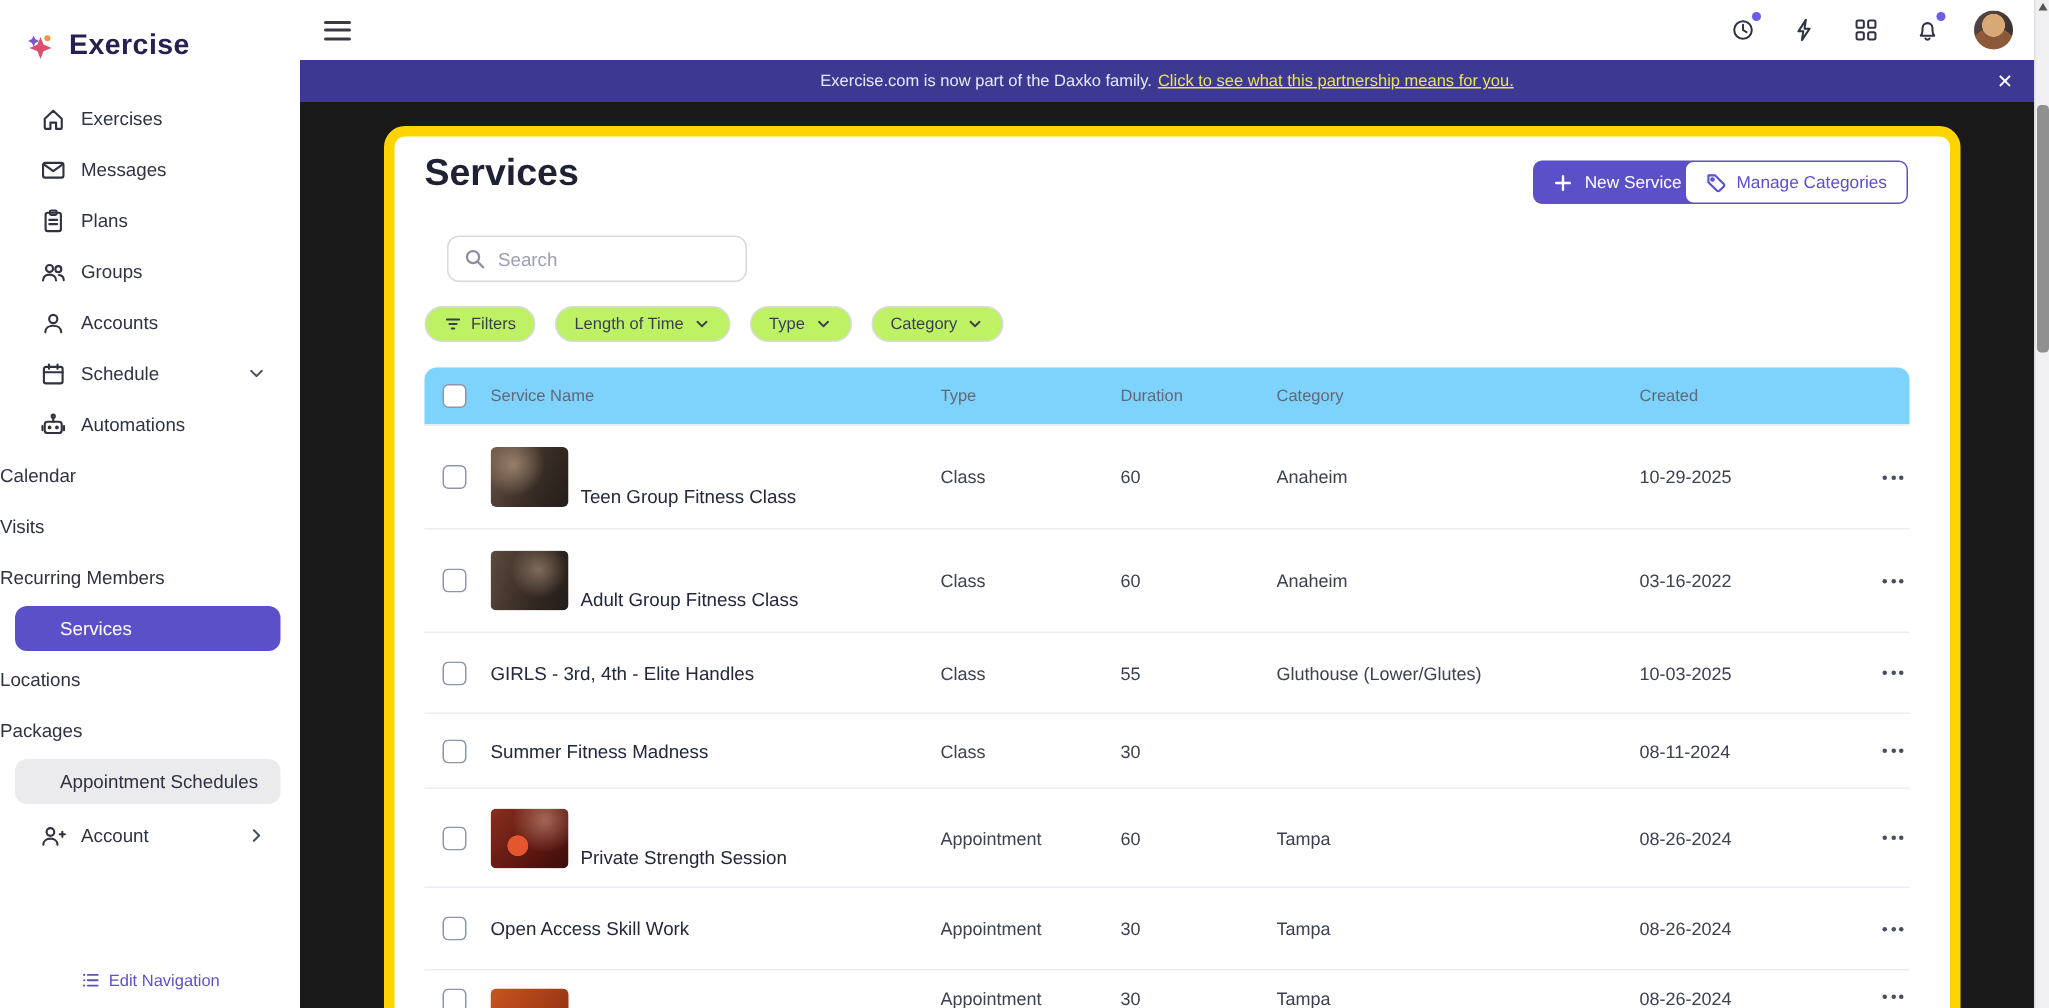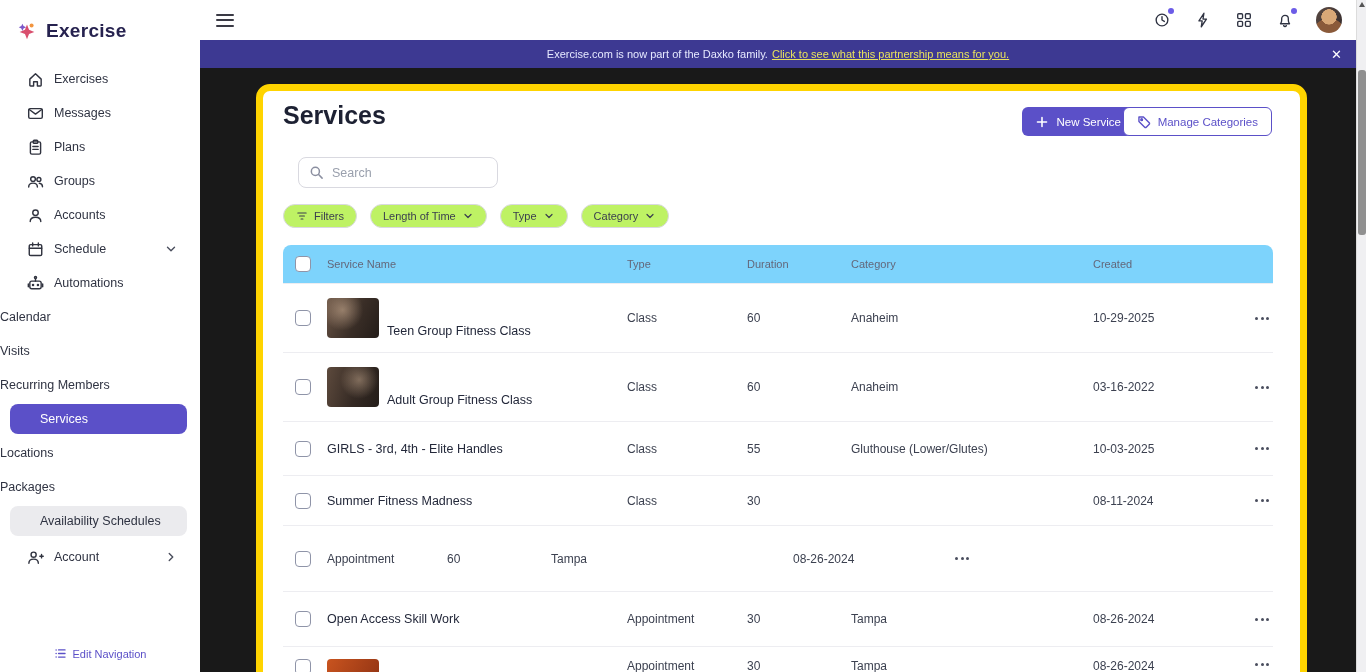--- a/index.html
+++ b/index.html
@@ -220,21 +220,21 @@
       <div class="nav-child pill selected">
           <span>Services</span>
         </div>
       <div class="nav-child">
           <span>Locations</span>
         </div>
       <div class="nav-child">
           <span>Packages</span>
         </div>
       <div class="nav-child pill highlighted">
-          <span>Availability Schedules</span>
+          <span>Appointment Schedules</span>
         </div>
 
       <div class="nav-item account-row">
         <span class="nav-icon">
             <svg viewBox="0 0 18 18">
               <circle cx="7" cy="6" r="2.7"></circle>
               <path d="M2 15c0-2.8 2.3-4.3 5-4.3s5 1.5 5 4.3M13.6 7.6h3.6M15.4 5.8v3.6"></path>
             </svg>
           </span>
         <span class="nav-label">Account</span>
@@ -451,20 +451,24 @@
                 <i></i>
                 <i></i>
               </span>
             </div>
         </div>
 
         <div class="trow rh66">
           <div class="cell c-check">
               <span class="checkbox"></span>
             </div>
+          <div class="cell c-name">
+            <span class="thumb thumb-red"></span>
+            <span class="name-text">Private Strength Session</span>
+          </div>
           <div class="cell c-type">Appointment</div>
           <div class="cell c-duration">60</div>
           <div class="cell c-category">Tampa</div>
           <div class="cell c-created">08-26-2024</div>
           <div class="cell c-actions">
               <span class="dots">
                 <i></i>
                 <i></i>
                 <i></i>
               </span>

